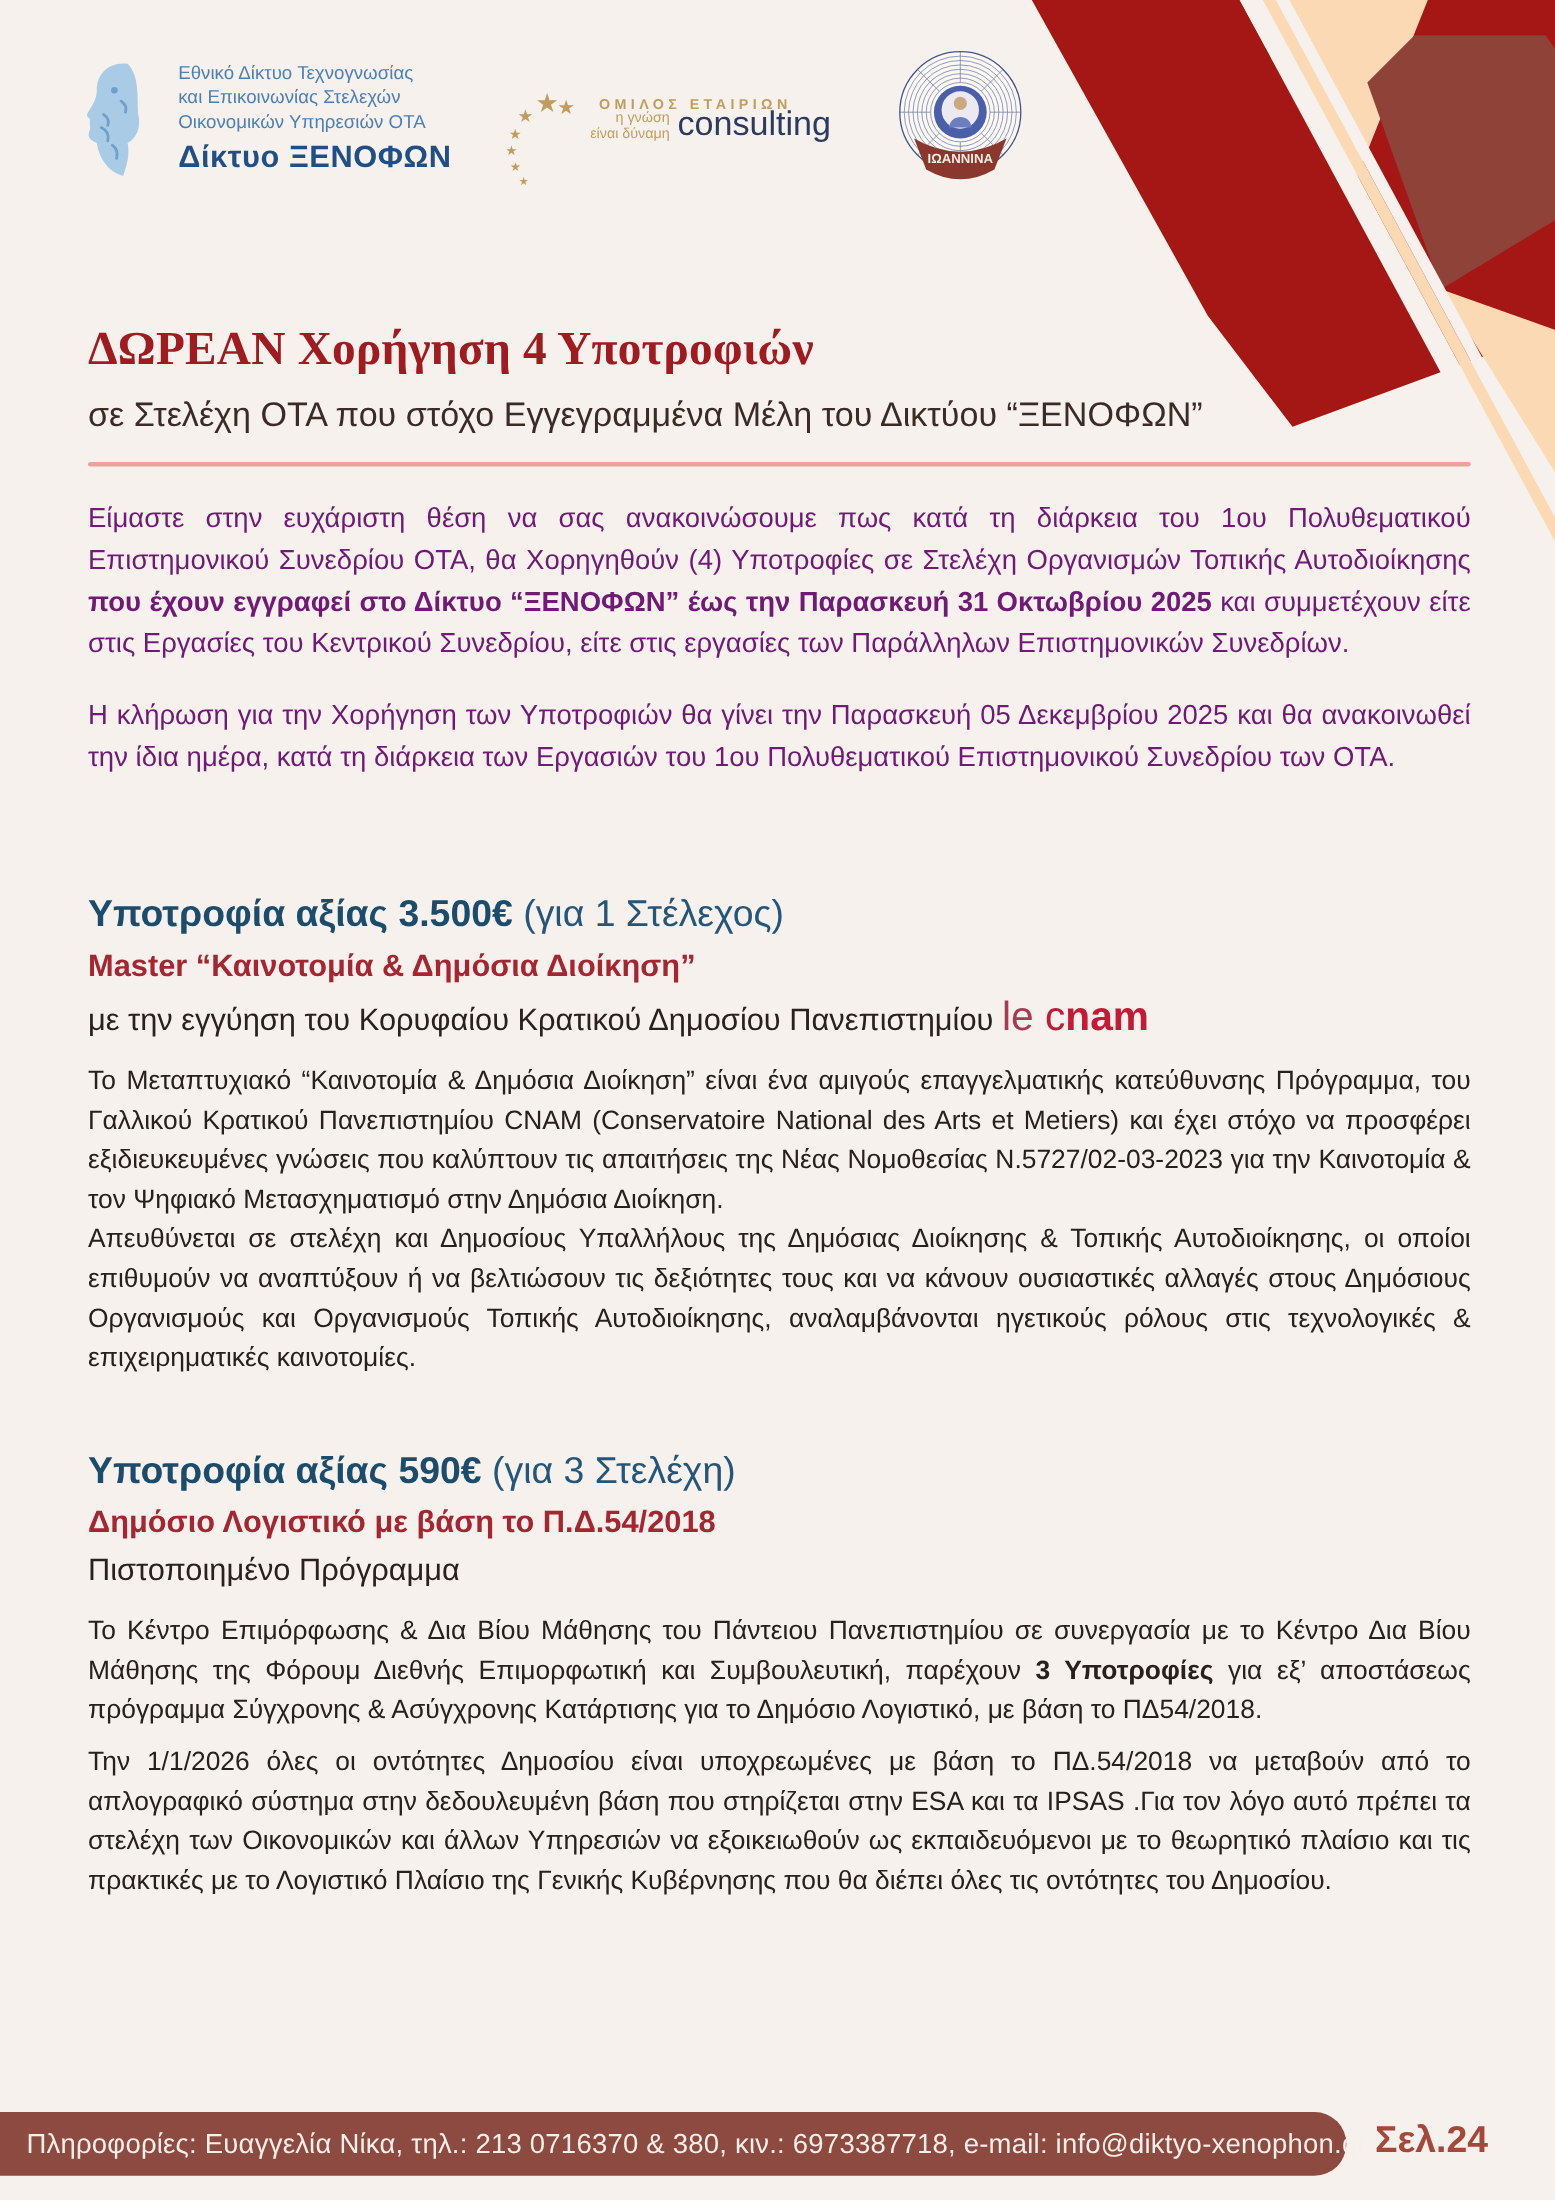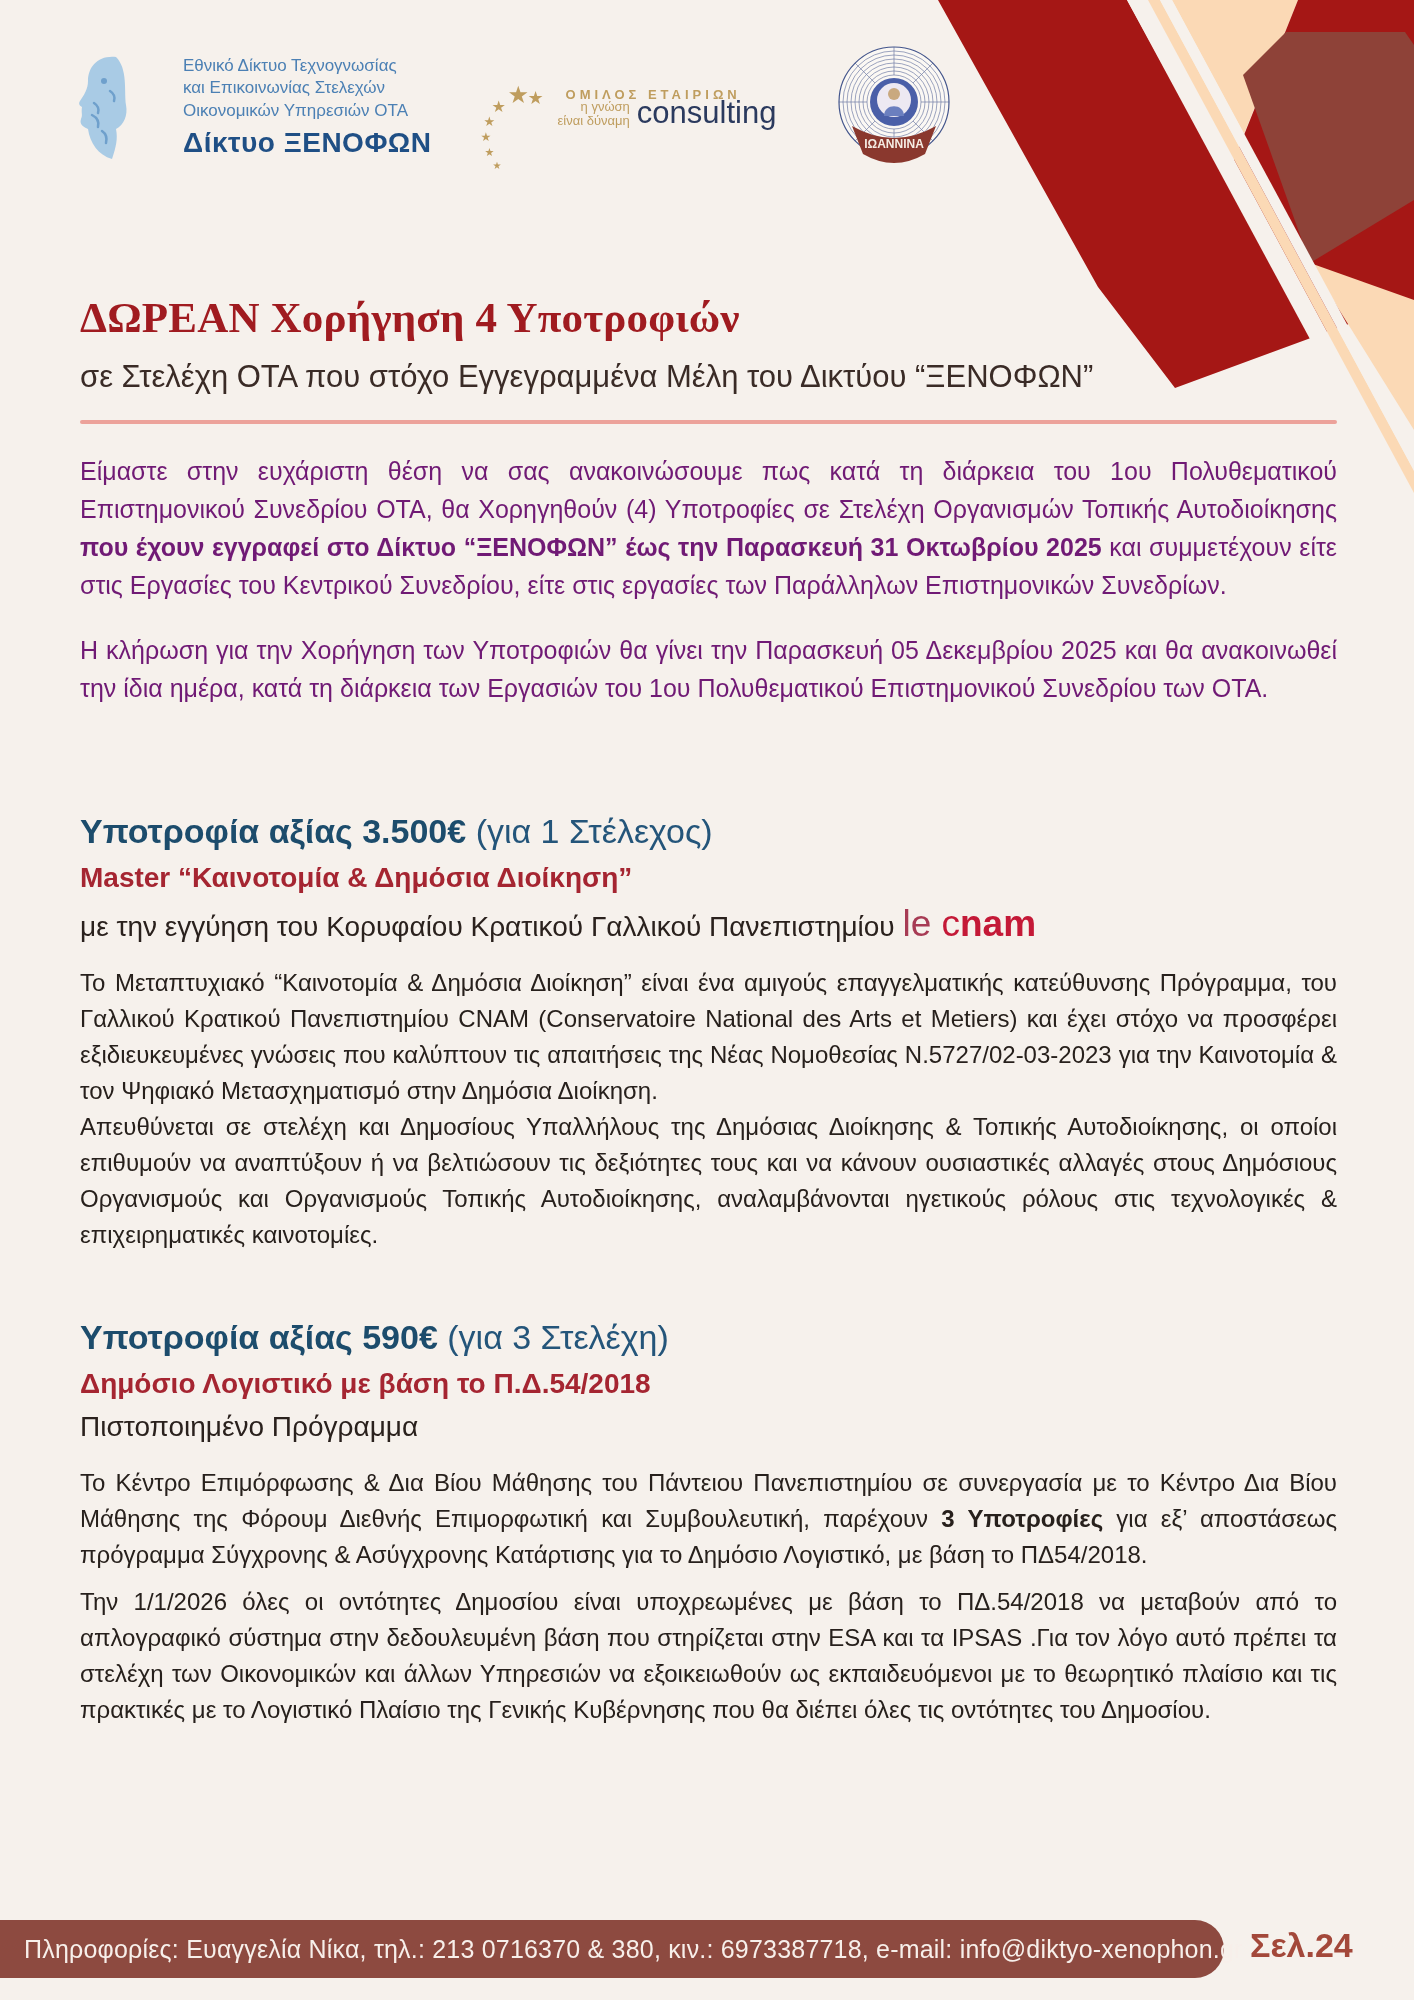--- a/index.html
+++ b/index.html
@@ -10,21 +10,21 @@
     position:relative;overflow:hidden;
     color:#27201C;
   }
   .page{position:absolute;inset:0;}
 
   
   .corner{position:absolute;top:0;right:0;pointer-events:none;}
 
   
   .logos{position:absolute;top:44px;left:58px;display:flex;align-items:center;gap:52px;}
-  .xeno{display:flex;align-items:center;gap:21px;}
+  .xeno{display:flex;align-items:center;}
   .xeno-text{margin-left:8px;}
   .xeno-line{font-size:17px;color:#4C80B4;line-height:1.3;}
   .xeno-name{font-size:28px;font-weight:bold;color:#1F4F85;margin-top:5px;letter-spacing:.5px;}
   .forum-logo{display:flex;position:relative;padding-left:52px;}
   .forum-stars{position:absolute;left:0;top:0;width:56px;height:110px;}
   .forum-stars span{position:absolute;color:#BF9D5E;line-height:1;}
   .fs1{left:24px;top:-4px;font-size:24px;}
   .fs2{left:44px;top:2px;font-size:18px;}
   .fs3{left:8px;top:12px;font-size:16px;}
   .fs4{left:0px;top:28px;font-size:13px;}
@@ -155,21 +155,21 @@
   </section>
 
   <section class="intro">
     <p class="body"><span>Είμαστε στην ευχάριστη θέση να σας ανακοινώσουμε πως κατά τη διάρκεια του 1ου Πολυθεματικού Επιστημονικού Συνεδρίου ΟΤΑ, θα Χορηγηθούν (4) Υποτροφίες σε Στελέχη Οργανισμών Τοπικής Αυτοδιοίκησης </span><b>που έχουν εγγραφεί στο Δίκτυο “ΞΕΝΟΦΩΝ” έως την Παρασκευή 31 Οκτωβρίου 2025</b><span> και συμμετέχουν είτε στις Εργασίες του Κεντρικού Συνεδρίου, είτε στις εργασίες των Παράλληλων Επιστημονικών Συνεδρίων.</span></p>
     <p class="body">Η κλήρωση για την Χορήγηση των Υποτροφιών θα γίνει την Παρασκευή 05 Δεκεμβρίου 2025 και θα ανακοινωθεί την ίδια ημέρα, κατά τη διάρκεια των Εργασιών του 1ου Πολυθεματικού Επιστημονικού Συνεδρίου των ΟΤΑ.</p>
   </section>
 
   <section class="sec1">
     <div class="sec-head"><span class="amt">Υποτροφία αξίας 3.500€</span><span class="who"> (για 1 Στέλεχος)</span></div>
     <div class="sec-program">Master “Καινοτομία &amp; Δημόσια Διοίκηση”</div>
-    <div class="sec-plain"><span>με την εγγύηση του Κορυφαίου Κρατικού Γαλλικού Πανεπιστημίου </span><span class="cnam"><span class="cnam-le">le </span><span class="cnam-c">c</span><span class="cnam-nam">nam</span></span></div>
+    <div class="sec-plain"><span>με την εγγύηση του Κορυφαίου Κρατικού Δημοσίου Πανεπιστημίου </span><span class="cnam"><span class="cnam-le">le </span><span class="cnam-c">c</span><span class="cnam-nam">nam</span></span></div>
     <div class="sec-body">
       <p>Το Μεταπτυχιακό “Καινοτομία &amp; Δημόσια Διοίκηση” είναι ένα αμιγούς επαγγελματικής κατεύθυνσης Πρόγραμμα, του Γαλλικού Κρατικού Πανεπιστημίου CNAM (Conservatoire National des Arts et Metiers) και έχει στόχο να προσφέρει εξιδιευκευμένες γνώσεις που καλύπτουν τις απαιτήσεις της Νέας Νομοθεσίας Ν.5727/02-03-2023 για την Καινοτομία &amp; τον Ψηφιακό Μετασχηματισμό στην Δημόσια Διοίκηση.</p>
       <p>Απευθύνεται σε στελέχη και Δημοσίους Υπαλλήλους της Δημόσιας Διοίκησης &amp; Τοπικής Αυτοδιοίκησης, οι οποίοι επιθυμούν να αναπτύξουν ή να βελτιώσουν τις δεξιότητες τους και να κάνουν ουσιαστικές αλλαγές στους Δημόσιους Οργανισμούς και Οργανισμούς Τοπικής Αυτοδιοίκησης, αναλαμβάνονται ηγετικούς ρόλους στις τεχνολογικές &amp; επιχειρηματικές καινοτομίες.</p>
     </div>
   </section>
 
   <section class="sec2">
     <div class="sec-head"><span class="amt">Υποτροφία αξίας 590€</span><span class="who"> (για 3 Στελέχη)</span></div>
     <div class="sec-program">Δημόσιο Λογιστικό με βάση το Π.Δ.54/2018</div>
     <div class="sec-plain">Πιστοποιημένο Πρόγραμμα</div>

